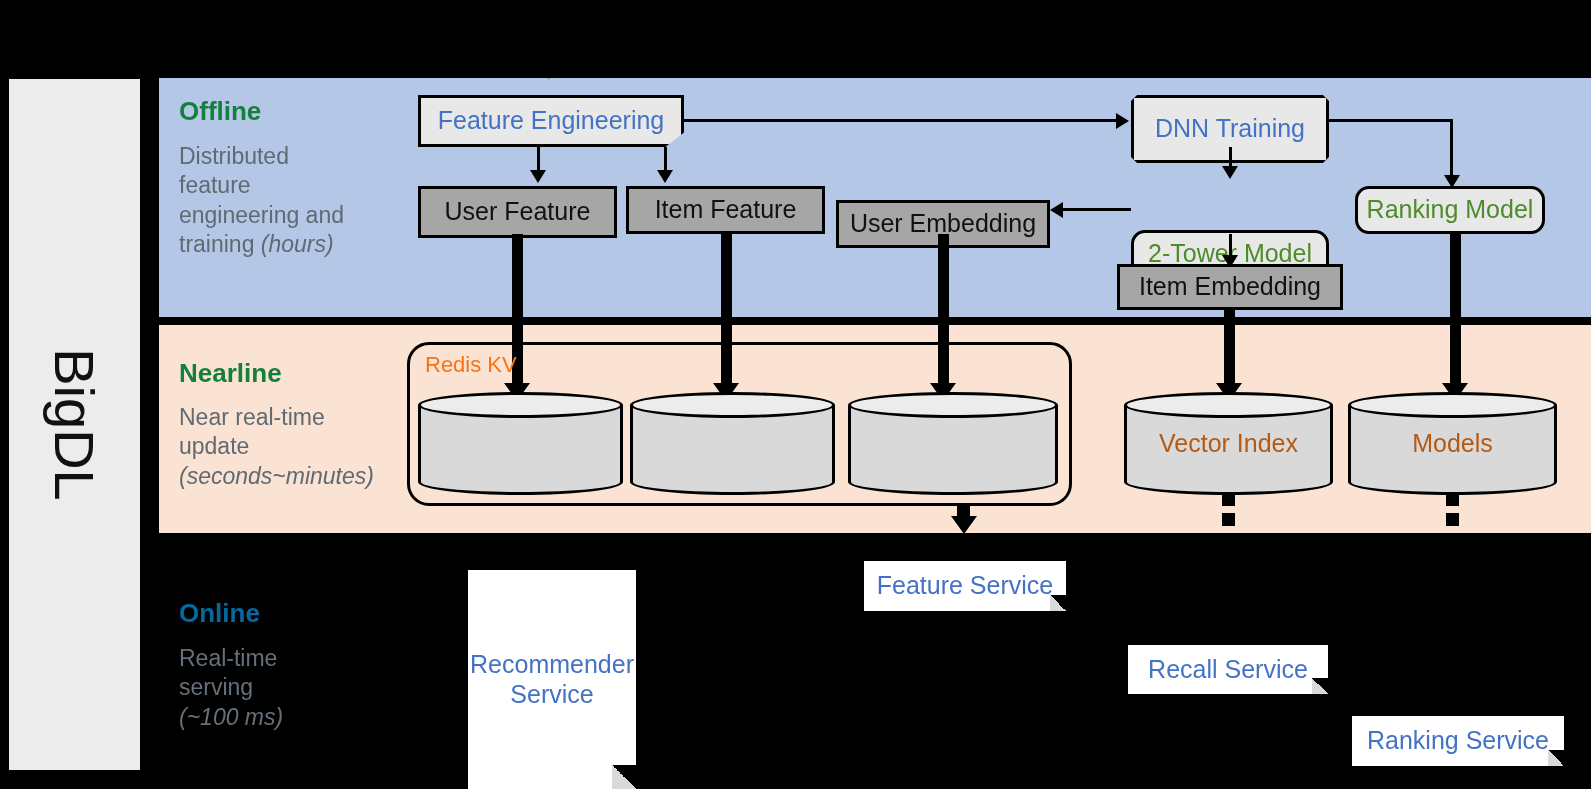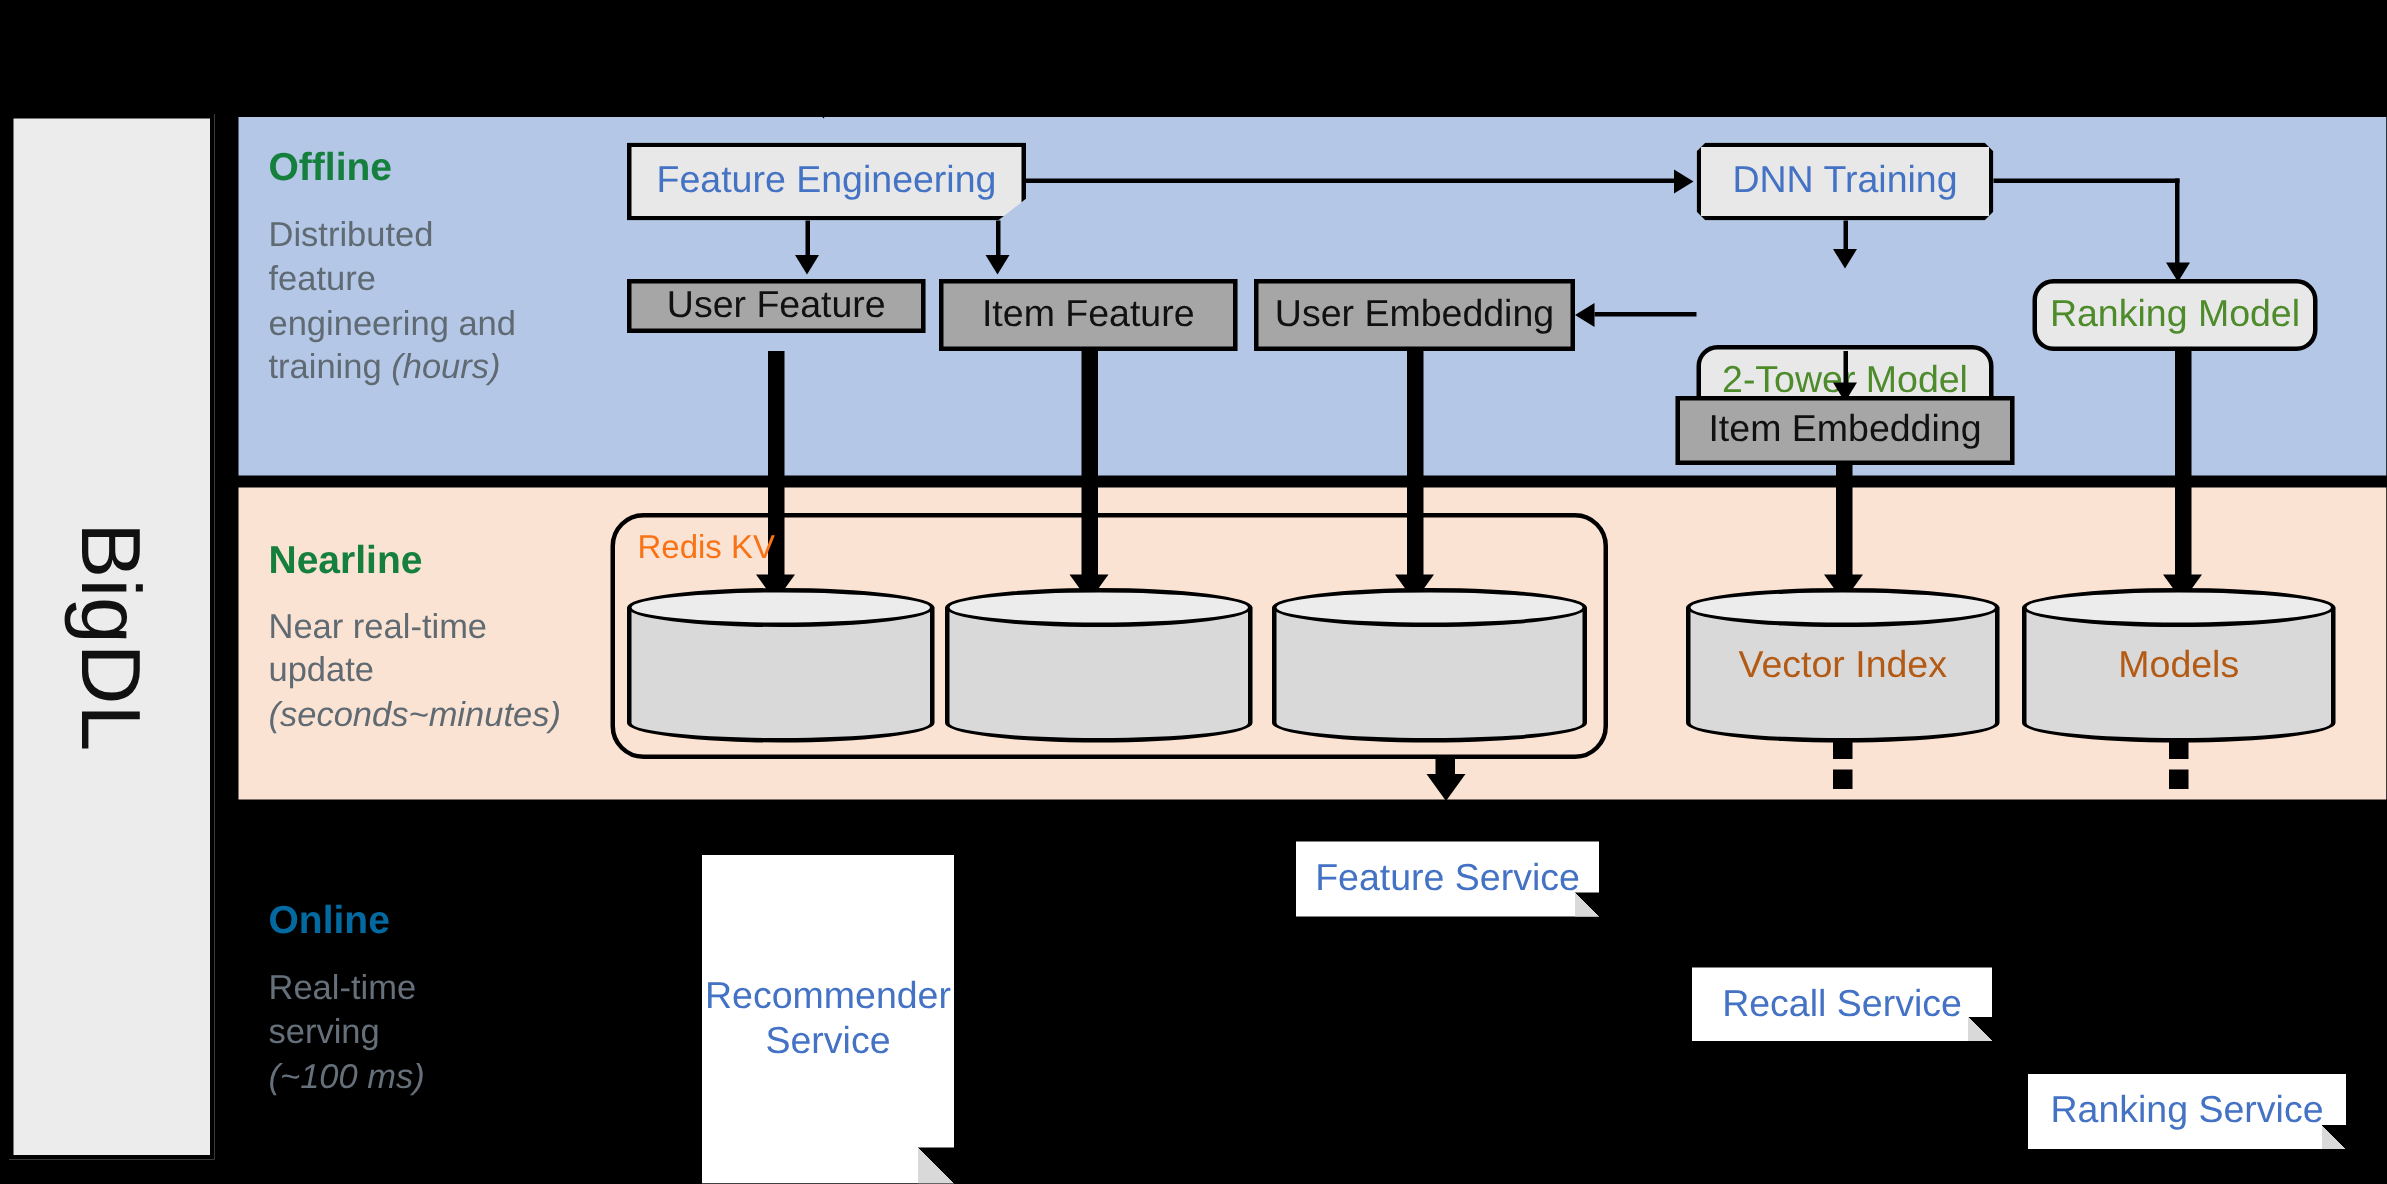--- a/index.html
+++ b/index.html
@@ -165,47 +165,47 @@
   </div>
 
 
   <div class="ln thin-v" style="left:549px; top:64px; height:13px;"></div>
   <div class="arrow-dn-thick" style="left:536px; top:61px;"></div>
 
   <div class="box proc-folded" id="feature-engineering" style="left:418px; top:95px; width:266px; height:52px; clip-path: polygon(0 0, 100% 0, 100% 72%, 93% 100%, 0 100%);">
     <span class="txt-blue">Feature Engineering</span>
   </div>
 
-  <div class="box proc-folded" id="dnn-training" style="left:1131px; top:95px; width:198px; height:52px; clip-path: polygon(0 6px, 6px 0, calc(100% - 6px) 0, 100% 6px, 100% calc(100% - 6px), calc(100% - 6px) 100%, 6px 100%, 0 calc(100% - 6px));">
+  <div class="box proc-folded" id="dnn-training" style="left:1131px; top:95px; width:198px; height:68px; clip-path: polygon(0 6px, 6px 0, calc(100% - 6px) 0, 100% 6px, 100% calc(100% - 6px), calc(100% - 6px) 100%, 6px 100%, 0 calc(100% - 6px));">
     <span class="txt-blue">DNN Training</span>
   </div>
 
   <div class="ln thin-h" style="left:684px; top:119px; width:432px;"></div>
   <div class="arrow-rt-thin" style="left:1116px; top:113px;"></div>
 
   <div class="ln thin-v" style="left:537px; top:147px; height:24px;"></div>
   <div class="arrow-dn-thin" style="left:530px; top:170px;"></div>
 
   <div class="ln thin-v" style="left:664px; top:147px; height:24px;"></div>
   <div class="arrow-dn-thin" style="left:657px; top:170px;"></div>
 
   <div class="ln thin-v" style="left:1229px; top:147px; height:20px;"></div>
   <div class="arrow-dn-thin" style="left:1222px; top:166px;"></div>
 
   <div class="ln thin-h" style="left:1329px; top:119px; width:124px;"></div>
   <div class="ln thin-v" style="left:1450px; top:119px; height:57px;"></div>
   <div class="arrow-dn-thin" style="left:1444px; top:175px;"></div>
 
-  <div class="box grey-box" style="left:418px; top:186px; width:199px; height:36px;">
+  <div class="box grey-box" style="left:418px; top:186px; width:199px; height:52px;">
     <span>User Feature</span>
   </div>
   <div class="box grey-box" style="left:626px; top:186px; width:199px; height:48px;">
     <span>Item Feature</span>
   </div>
-  <div class="box grey-box" style="left:836px; top:186px; width:214px; height:48px;">
+  <div class="box grey-box" style="left:836px; top:200px; width:214px; height:48px;">
     <span>User Embedding</span>
   </div>
 
   <div class="box proc-round" style="left:1131px; top:186px; width:198px; height:48px;margin-top:44px;">
     <span class="txt-green">2-Tower Model</span>
   </div>
 
   <div class="ln thin-h" style="left:1063px; top:208px; width:68px;"></div>
   <div class="arrow-lf-thin" style="left:1050px; top:202px;"></div>
 

